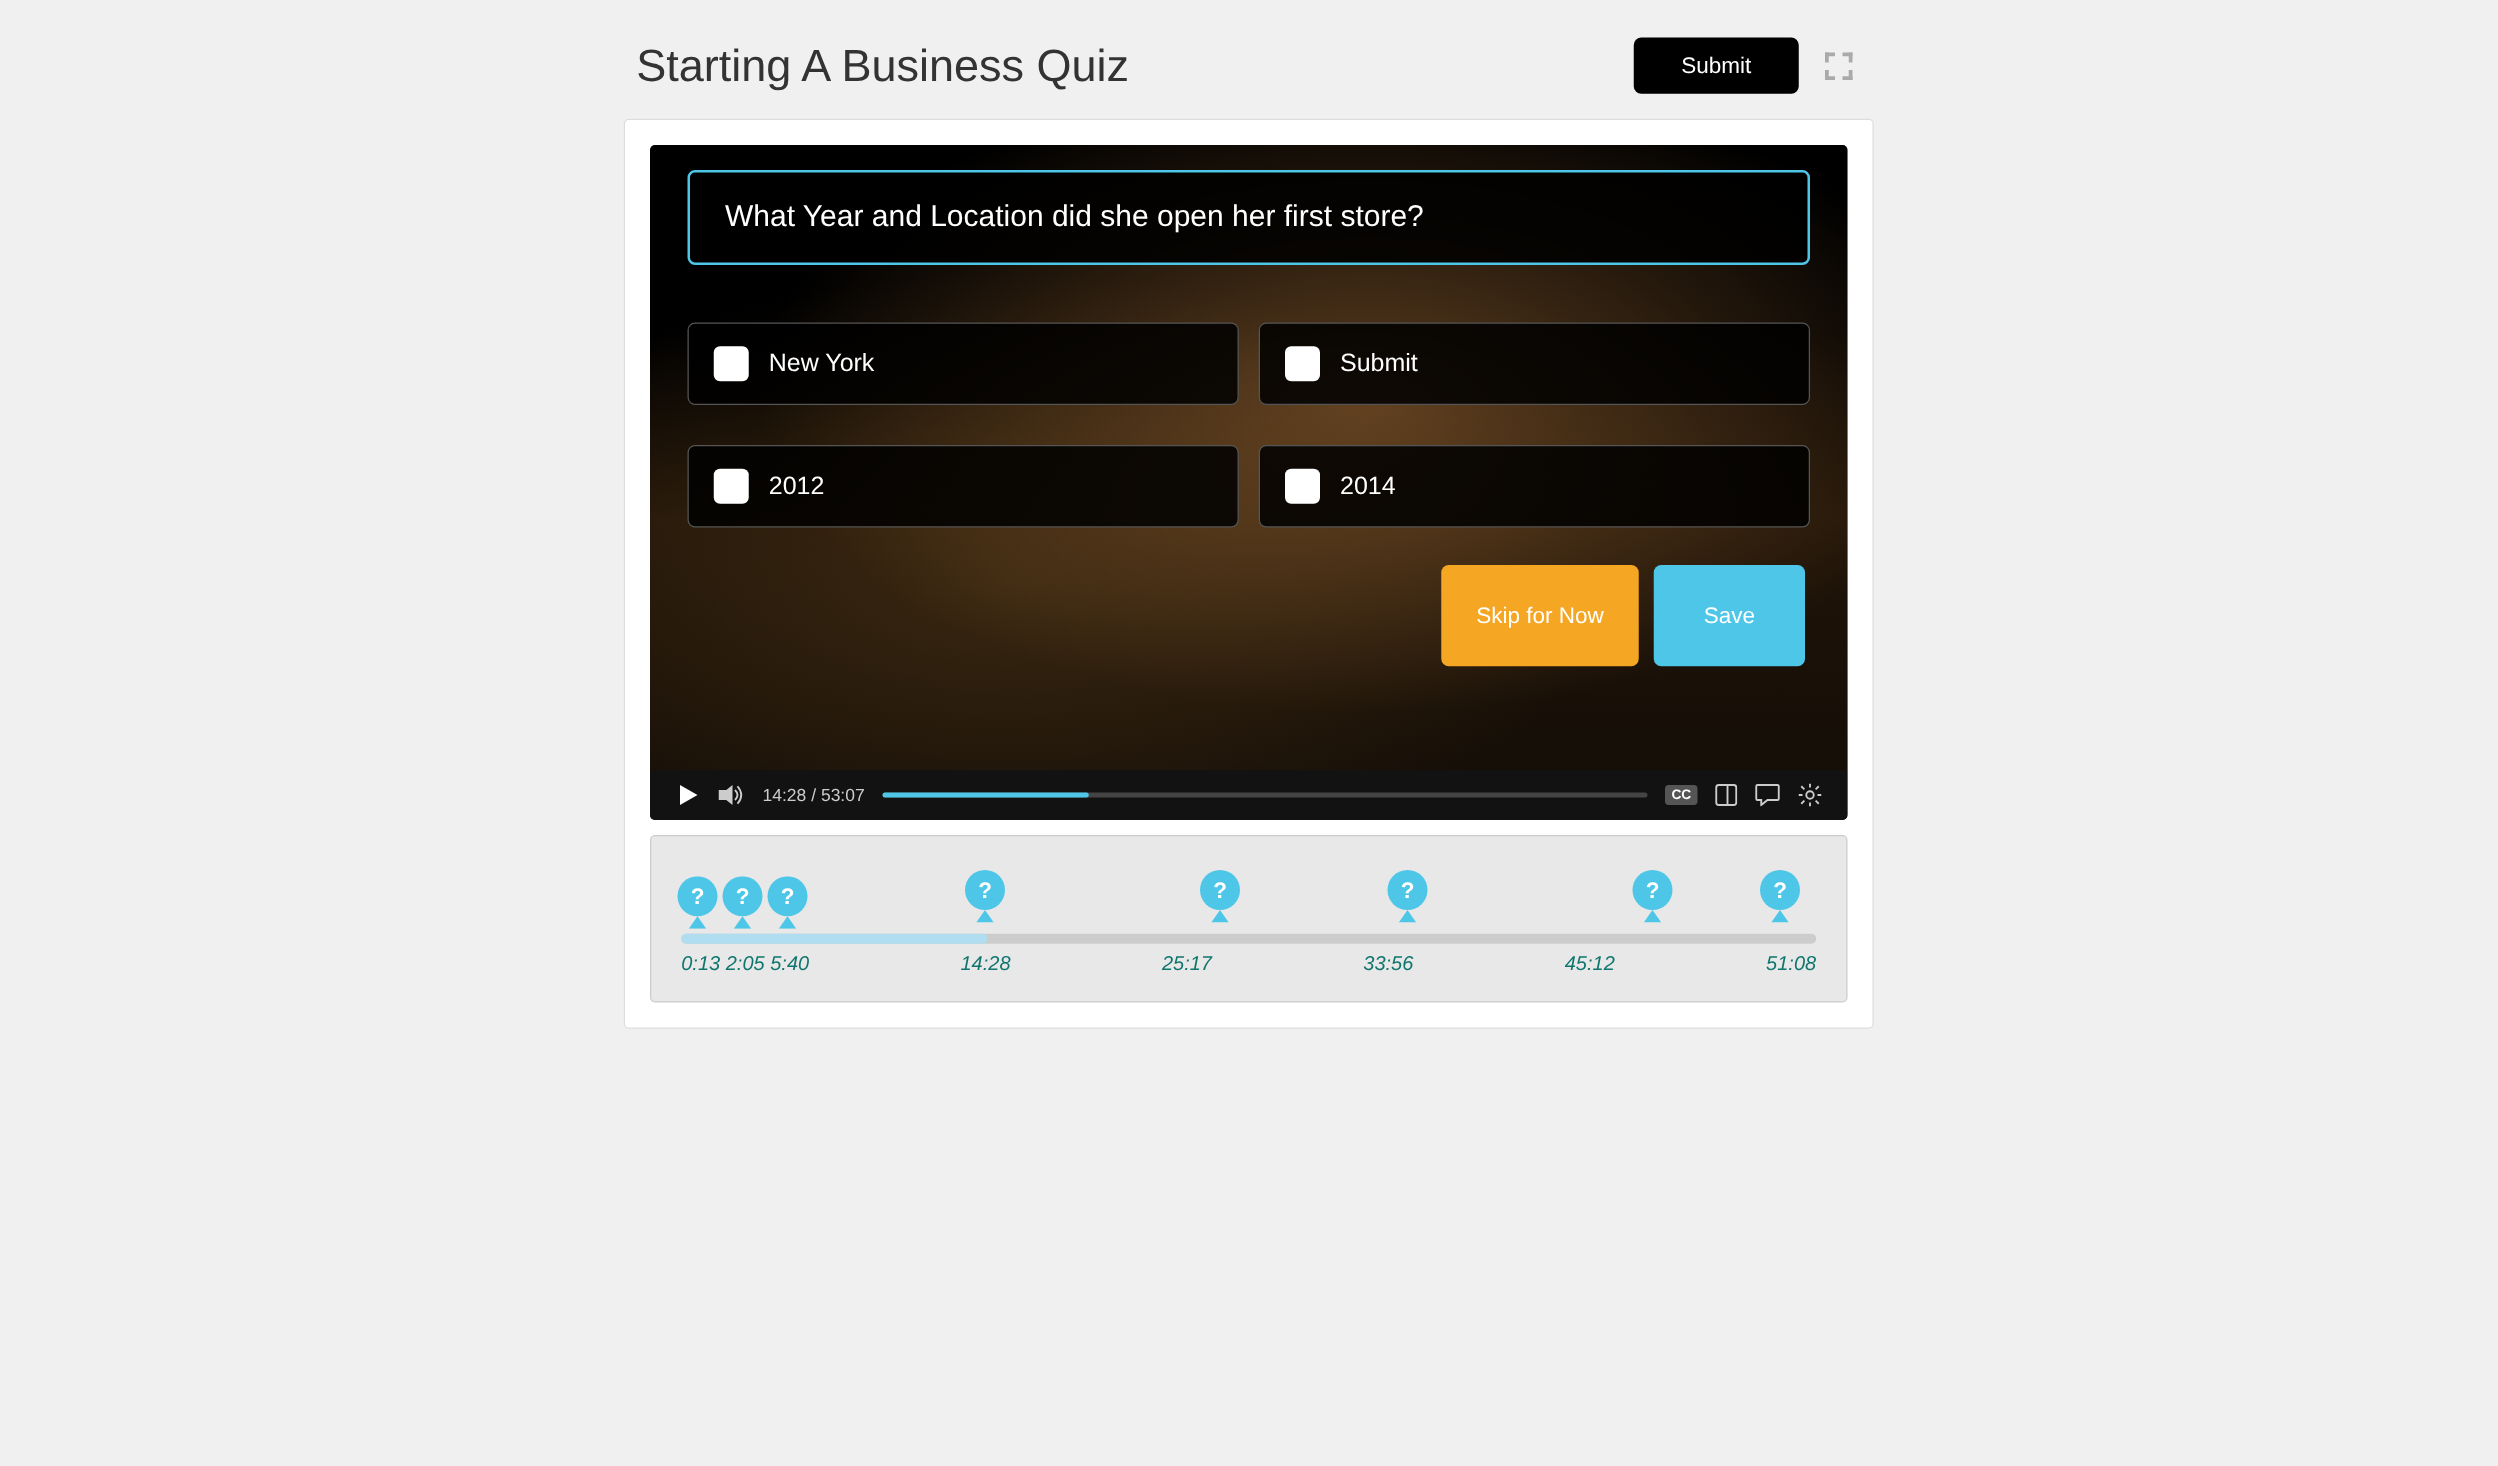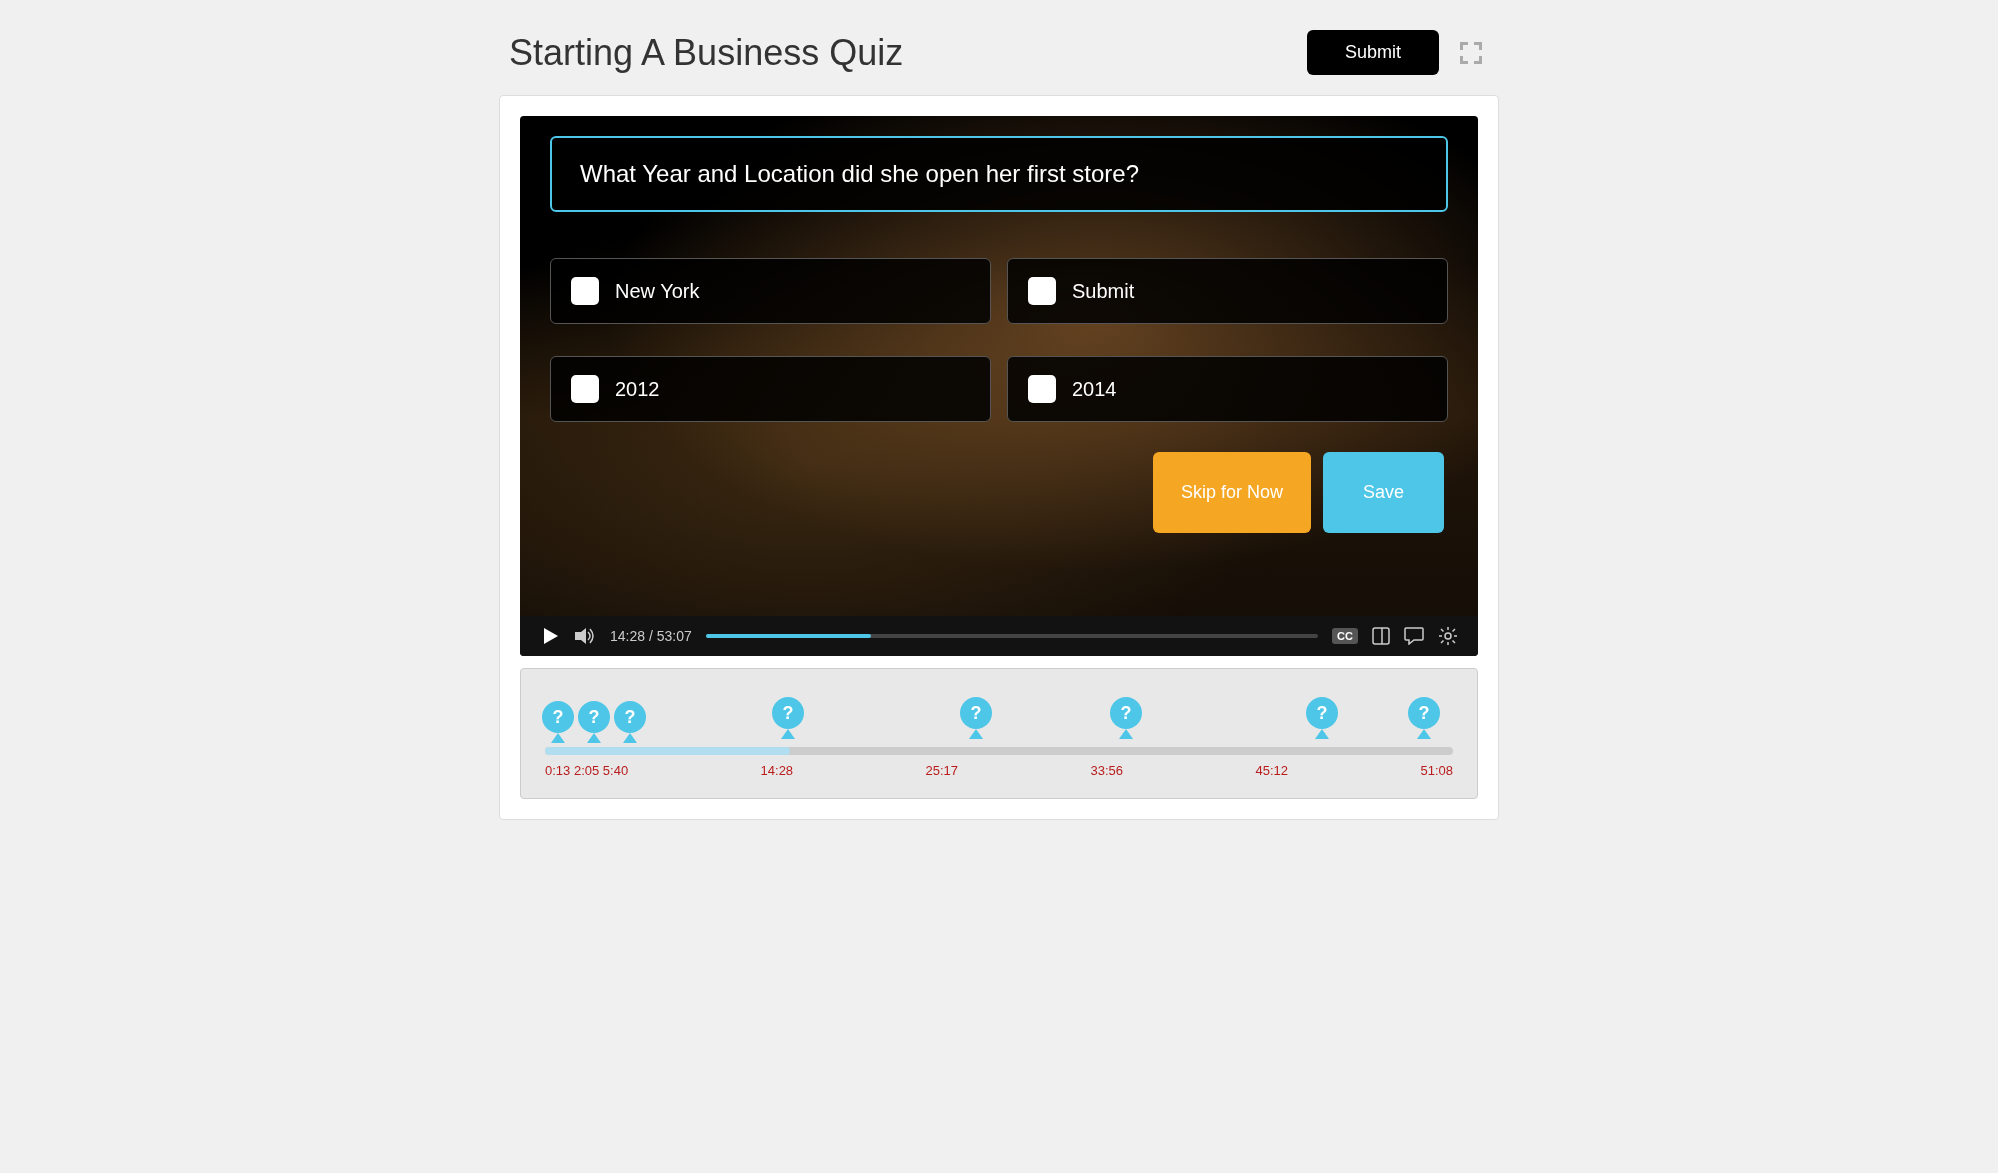--- a/index.html
+++ b/index.html
@@ -258,22 +258,23 @@
     }
 
     .timeline-labels {
       display: flex;
       justify-content: space-between;
       padding: 0 4px;
       margin-top: 8px;
     }
 
     .timeline-label {
-      font-size: 13px;
-      color: #b91c1c;
+      font-size: 16px;
+      color: #0f766e;
+      font-style: italic;
     }
   </style>
 </head>
 <body>
 
 <div class="header">
   <h1 class="page-title">Starting A Business Quiz</h1>
   <div class="header-right">
     <button class="submit-button">Submit</button>
     <div class="fullscreen-icon">

